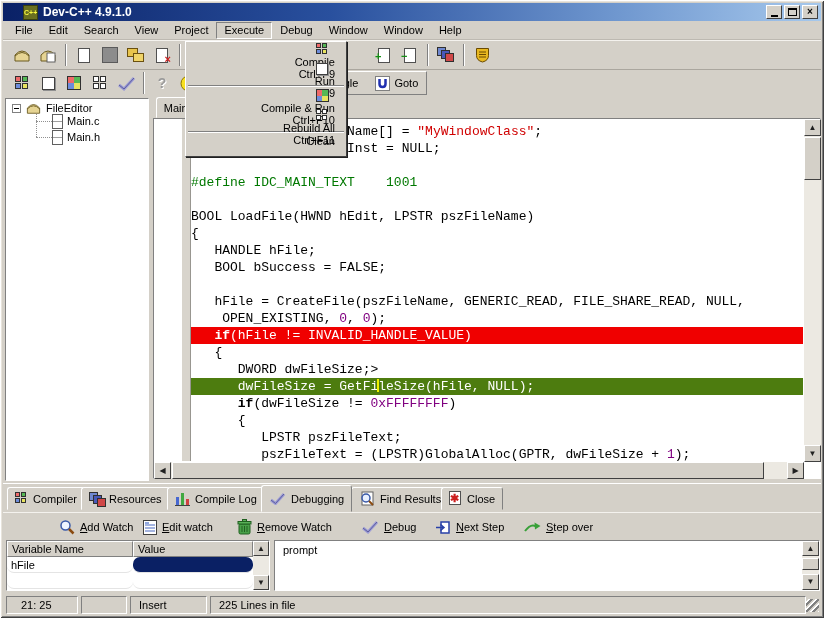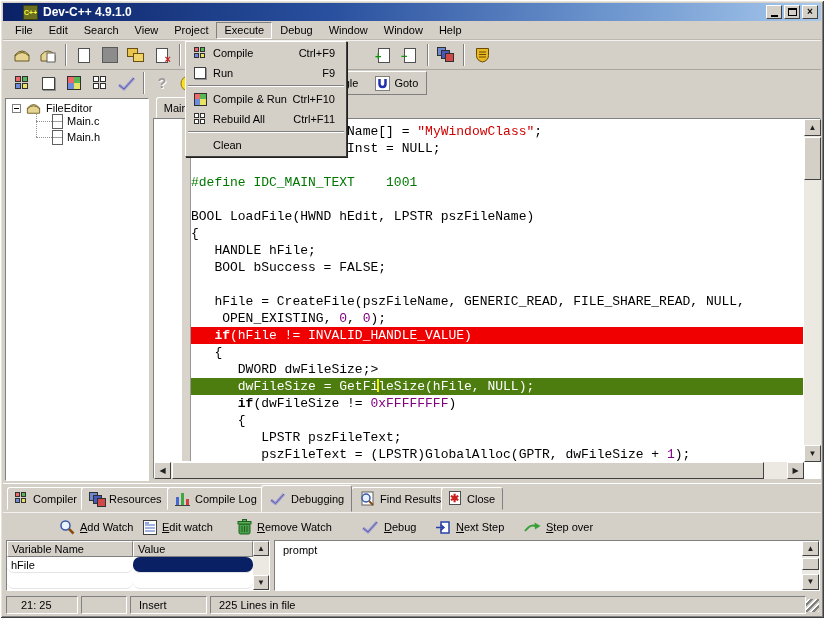--- a/index.html
+++ b/index.html
@@ -105,21 +105,21 @@
     border:1px solid;border-color:#808080 #fff #fff #808080;}
   
   .sbar{position:absolute;left:3px;top:593px;width:818px;height:22px;background:#D4D0C8;}
   .scell{position:absolute;top:3px;height:18px;border:1px solid;border-color:#808080 #fff #fff #808080;
     display:flex;align-items:center;}
   .grip{position:absolute;right:2px;top:6px;width:13px;height:13px;
     background:repeating-linear-gradient(135deg,#D4D0C8 0 2px,#fff 2px 3px,#808080 3px 5px);}
   
   .ddmenu{position:absolute;left:185px;top:41px;width:162px;z-index:50;background:#D4D0C8;
     border:1px solid;border-color:#fff #404040 #404040 #fff;box-shadow:1px 1px 0 #202020;padding:1px;}
-  .dditem{height:20px;display:flex;align-items:center;padding:0 10px 0 3px;}
+  .dditem{height:20px;display:flex;align-items:flex-end;padding:0 10px 0 3px;flex-direction:column;}
   .ddic{width:20px;display:flex;justify-content:center;flex:none;margin-right:3px;}
   .ddlabel{flex:1;}
   .ddshort{text-align:right;}
   .ddsep{height:2px;margin:2px 1px;border-top:1px solid #808080;border-bottom:1px solid #fff;}
   .mini4{width:13px;height:13px;display:grid;grid-template:5px 5px / 5px 5px;gap:1px;}
   .mini4 i{border:1px solid #303030;}
 </style>
 </head>
 <body>
 

